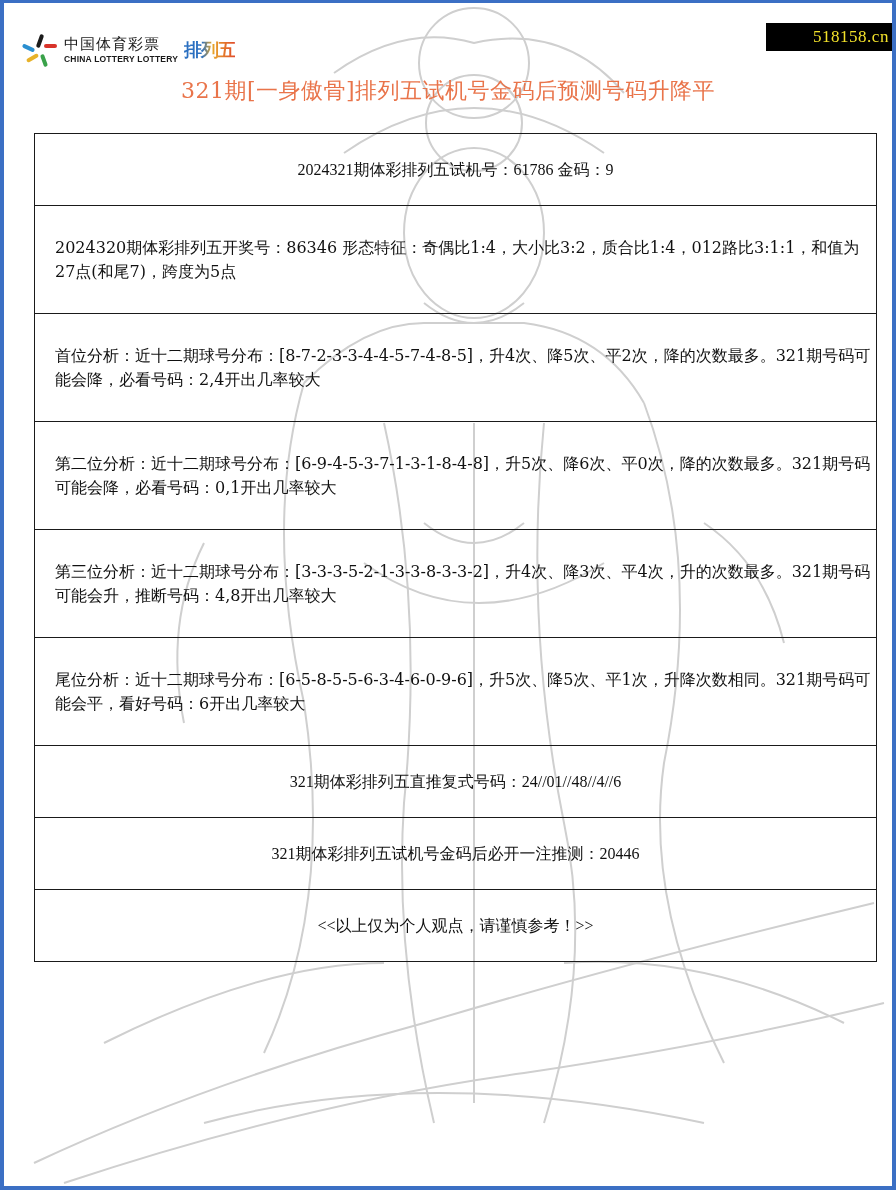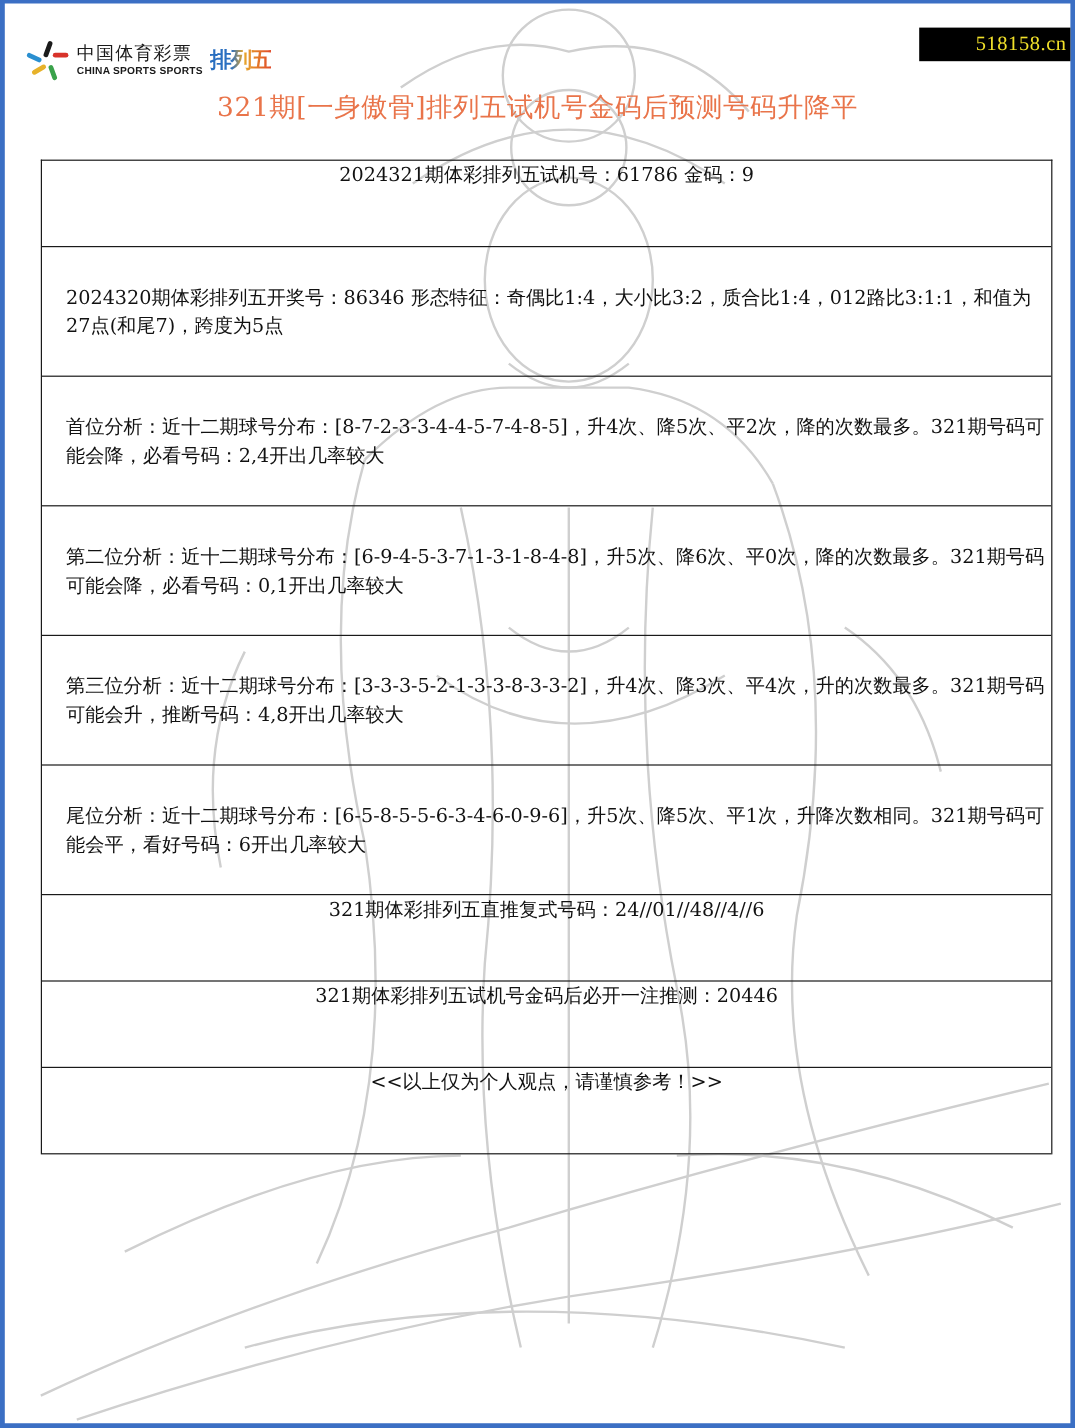--- a/index.html
+++ b/index.html
@@ -32,21 +32,21 @@
       -webkit-background-clip: text; background-clip: text; color: transparent; }
 
     .site-badge { position: absolute; left: 762px; top: 20px; width: 114px; height: 28px; background: #000000; color: #f2e12a;
       font-family: Liberation Serif, serif; font-size: 17px; line-height: 28px; text-align: center; letter-spacing: 0.5px; padding-left: 28px; }
 
     .page-title { position: absolute; left: 0; right: 0; top: 64px; height: 48px; text-align: center;
       font-family: "DejaVu Serif", serif; font-size: 22px; color: #e9744a; line-height: 48px; letter-spacing: 0.5px; white-space: nowrap; }
 
     .content { position: absolute; left: 30px; top: 130px; width: 841px; border: 1px solid #1a1a1a; border-bottom: none; }
     .row { border-bottom: 1px solid #1a1a1a; box-sizing: border-box; position: relative; }
-    .row.center { height: 72px; display: flex; align-items: flex-start; justify-content: center; }
+    .row.center { height: 72px; display: flex; align-items: center; justify-content: center; font-family: Liberation Serif, serif; }
     .row.tall { height: 108px; }
     .row .txt { font-size: 16px; color: #111111; line-height: 24px; }
     .row.tall .txt { position: absolute; left: 20px; right: 4px; top: 30px; text-align: left; }
     .row.center .txt { text-align: center; }
   </style>
 </head>
 <body>
 
 <div class="frame">
 
@@ -77,21 +77,21 @@
   <div class="logo">
     <div class="logo-mark">
       <span style="left:16px;top:2px;width:4px;height:14px;background:#1b1b1b;transform:rotate(20deg);"></span>
       <span style="left:22px;top:12px;width:13px;height:4px;background:#d8332a;"></span>
       <span style="left:0px;top:14px;width:13px;height:4px;background:#2a8fd0;transform:rotate(25deg);"></span>
       <span style="left:4px;top:24px;width:13px;height:4px;background:#e7b22a;transform:rotate(-30deg);"></span>
       <span style="left:20px;top:22px;width:4px;height:13px;background:#3aa24a;transform:rotate(-20deg);"></span>
     </div>
     <div class="logo-text">
       <span class="logo-cn">中国体育彩票</span>
-      <span class="logo-en">CHINA SPORTS SPORTS</span>
+      <span class="logo-en">CHINA LOTTERY LOTTERY</span>
     </div>
     <span class="logo-game">排列五</span>
   </div>
 
   <div class="site-badge">518158.cn</div>
 
   <div class="page-title">321期[一身傲骨]排列五试机号金码后预测号码升降平</div>
 
   <div class="content">
     <div class="row center">

